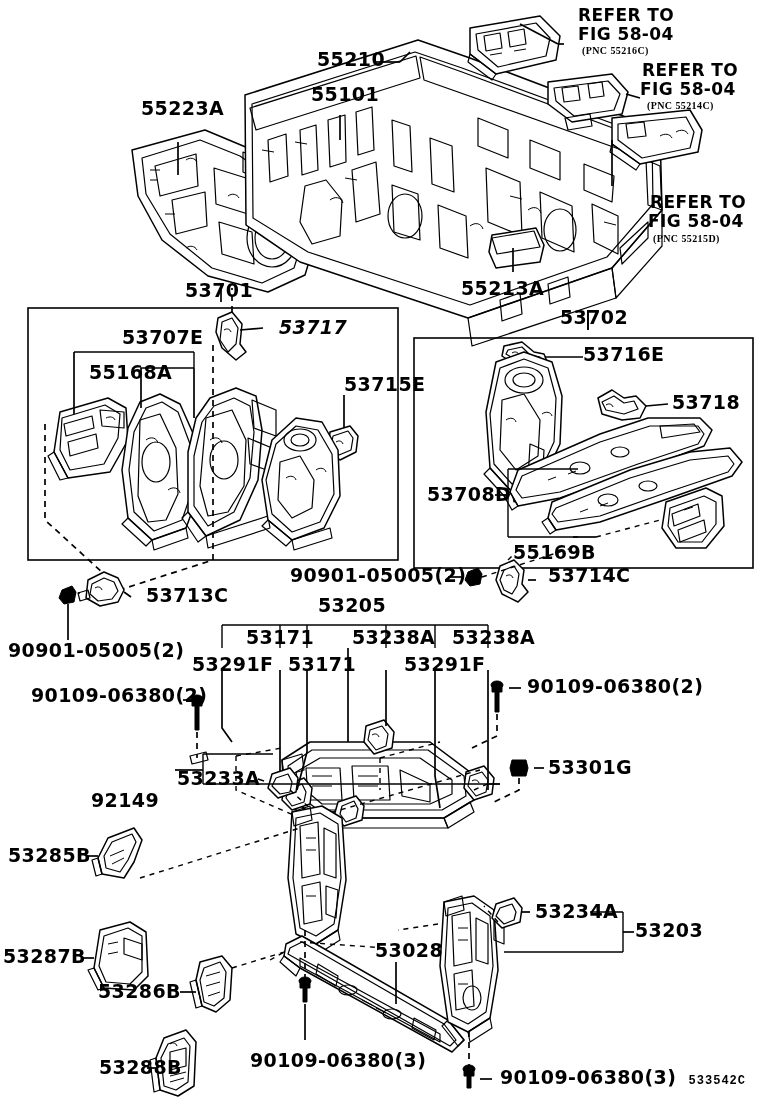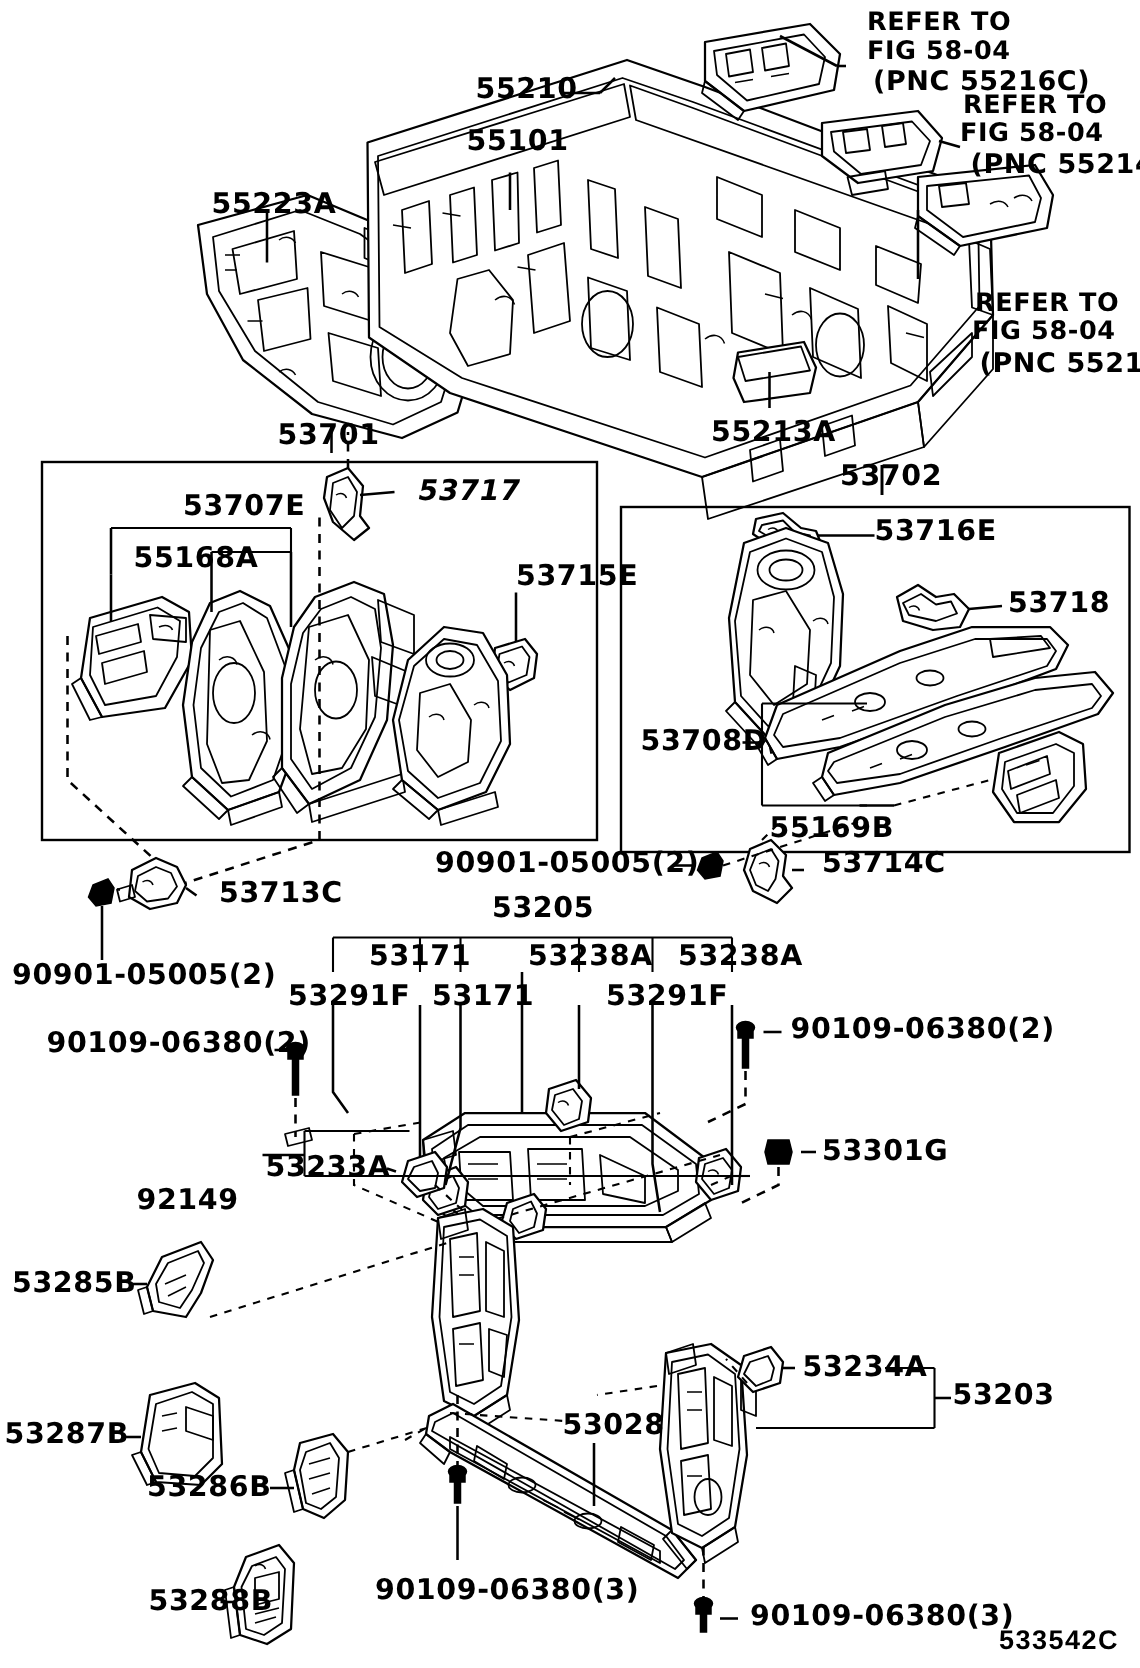--- a/index.html
+++ b/index.html
@@ -15,25 +15,25 @@
     position:absolute;
     font-family:"DejaVu Sans","Liberation Sans",sans-serif;
     font-weight:700;
     font-size:19px;
     letter-spacing:0.4px;
     color:#000;
     white-space:nowrap;
     line-height:1.05;
   }
   .lbl.ref{font-size:17px;line-height:1.12;}
-  .lbl.refp{font-size:18px;}
+  .lbl.refp{font-size:10px;font-family:Liberation Serif, serif;}
   .diagid{
-    position:absolute;right:14px;bottom:8px;
-    font-size:18px;font-weight:700;letter-spacing:1px;
-    font-family:Liberation Sans, sans-serif;
+    position:absolute;right:14px;bottom:24px;
+    font-size:12px;font-weight:700;letter-spacing:1px;
+    font-family:Liberation Mono, monospace;
   }
   .boxline{fill:none;stroke:#000;stroke-width:1.6;}
   .lead{fill:none;stroke:#000;stroke-width:1.7;}
   .leadthin{fill:none;stroke:#000;stroke-width:1.4;}
   .dash{fill:none;stroke:#000;stroke-width:1.7;stroke-dasharray:6 5;}
   .dashfine{fill:none;stroke:#000;stroke-width:1.4;stroke-dasharray:5 5;}
   .part{fill:#ffffff;stroke:#000;stroke-width:1.5;stroke-linejoin:round;}
   .detail{fill:none;stroke:#000;stroke-width:1.2;stroke-linejoin:round;}
   .detailf{fill:none;stroke:#000;stroke-width:1;}
   .solidblk{fill:#000;stroke:#000;stroke-width:1;}
@@ -500,22 +500,22 @@
     <path class="leadthin" d="M623 912 L623 952"></path>
     <path class="leadthin" d="M590 912 L623 912"></path>
     <path class="leadthin" d="M504 952 L623 952"></path>
     <line class="lead" x1="623" y1="932" x2="634" y2="932"></line>
     <path class="dashfine" d="M438 924 L398 930"></path>
 
   </svg>
 
   <div class="lbl" style="left:317px;top:50px;">55210</div>
   <div class="lbl" style="left:311px;top:85px;">55101</div>
-  <div class="lbl" style="left:141px;top:127px;">55223A</div>
-  <div class="lbl" style="left:474px;top:279px;">55213A</div>
+  <div class="lbl" style="left:141px;top:99px;">55223A</div>
+  <div class="lbl" style="left:461px;top:279px;">55213A</div>
   <div class="lbl" style="left:185px;top:281px;">53701</div>
   <div class="lbl" style="left:560px;top:308px;text-align:right;">53702</div>
 
   <div class="lbl ref" style="left:578px;top:6px;">REFER TO</div>
   <div class="lbl ref" style="left:578px;top:25px;">FIG 58-04</div>
   <div class="lbl refp" style="left:582px;top:46px;">(PNC 55216C)</div>
 
   <div class="lbl ref" style="left:642px;top:61px;">REFER TO</div>
   <div class="lbl ref" style="left:640px;top:80px;">FIG 58-04</div>
   <div class="lbl refp" style="left:647px;top:101px;">(PNC 55214C)</div>
@@ -534,21 +534,21 @@
   <div class="lbl" style="left:427px;top:485px;">53708D</div>
   <div class="lbl" style="left:513px;top:526px;margin-top:17px;">55169B</div>
 
   <div class="lbl" style="left:146px;top:586px;">53713C</div>
   <div class="lbl" style="left:548px;top:566px;">53714C</div>
   <div class="lbl" style="left:8px;top:641px;">90901-05005(2)</div>
   <div class="lbl" style="left:290px;top:566px;">90901-05005(2)</div>
   <div class="lbl" style="left:31px;top:686px;">90109-06380(2)</div>
   <div class="lbl" style="left:527px;top:677px;">90109-06380(2)</div>
   <div class="lbl" style="left:548px;top:758px;">53301G</div>
-  <div class="lbl" style="left:318px;top:596px;margin-left:10px;">53205</div>
+  <div class="lbl" style="left:318px;top:596px;">53205</div>
   <div class="lbl" style="left:246px;top:628px;">53171</div>
   <div class="lbl" style="left:288px;top:655px;">53171</div>
   <div class="lbl" style="left:352px;top:628px;">53238A</div>
   <div class="lbl" style="left:452px;top:628px;">53238A</div>
   <div class="lbl" style="left:192px;top:655px;">53291F</div>
   <div class="lbl" style="left:404px;top:655px;">53291F</div>
 
   <div class="lbl" style="left:91px;top:791px;">92149</div>
   <div class="lbl" style="left:177px;top:769px;">53233A</div>
   <div class="lbl" style="left:8px;top:846px;">53285B</div>

